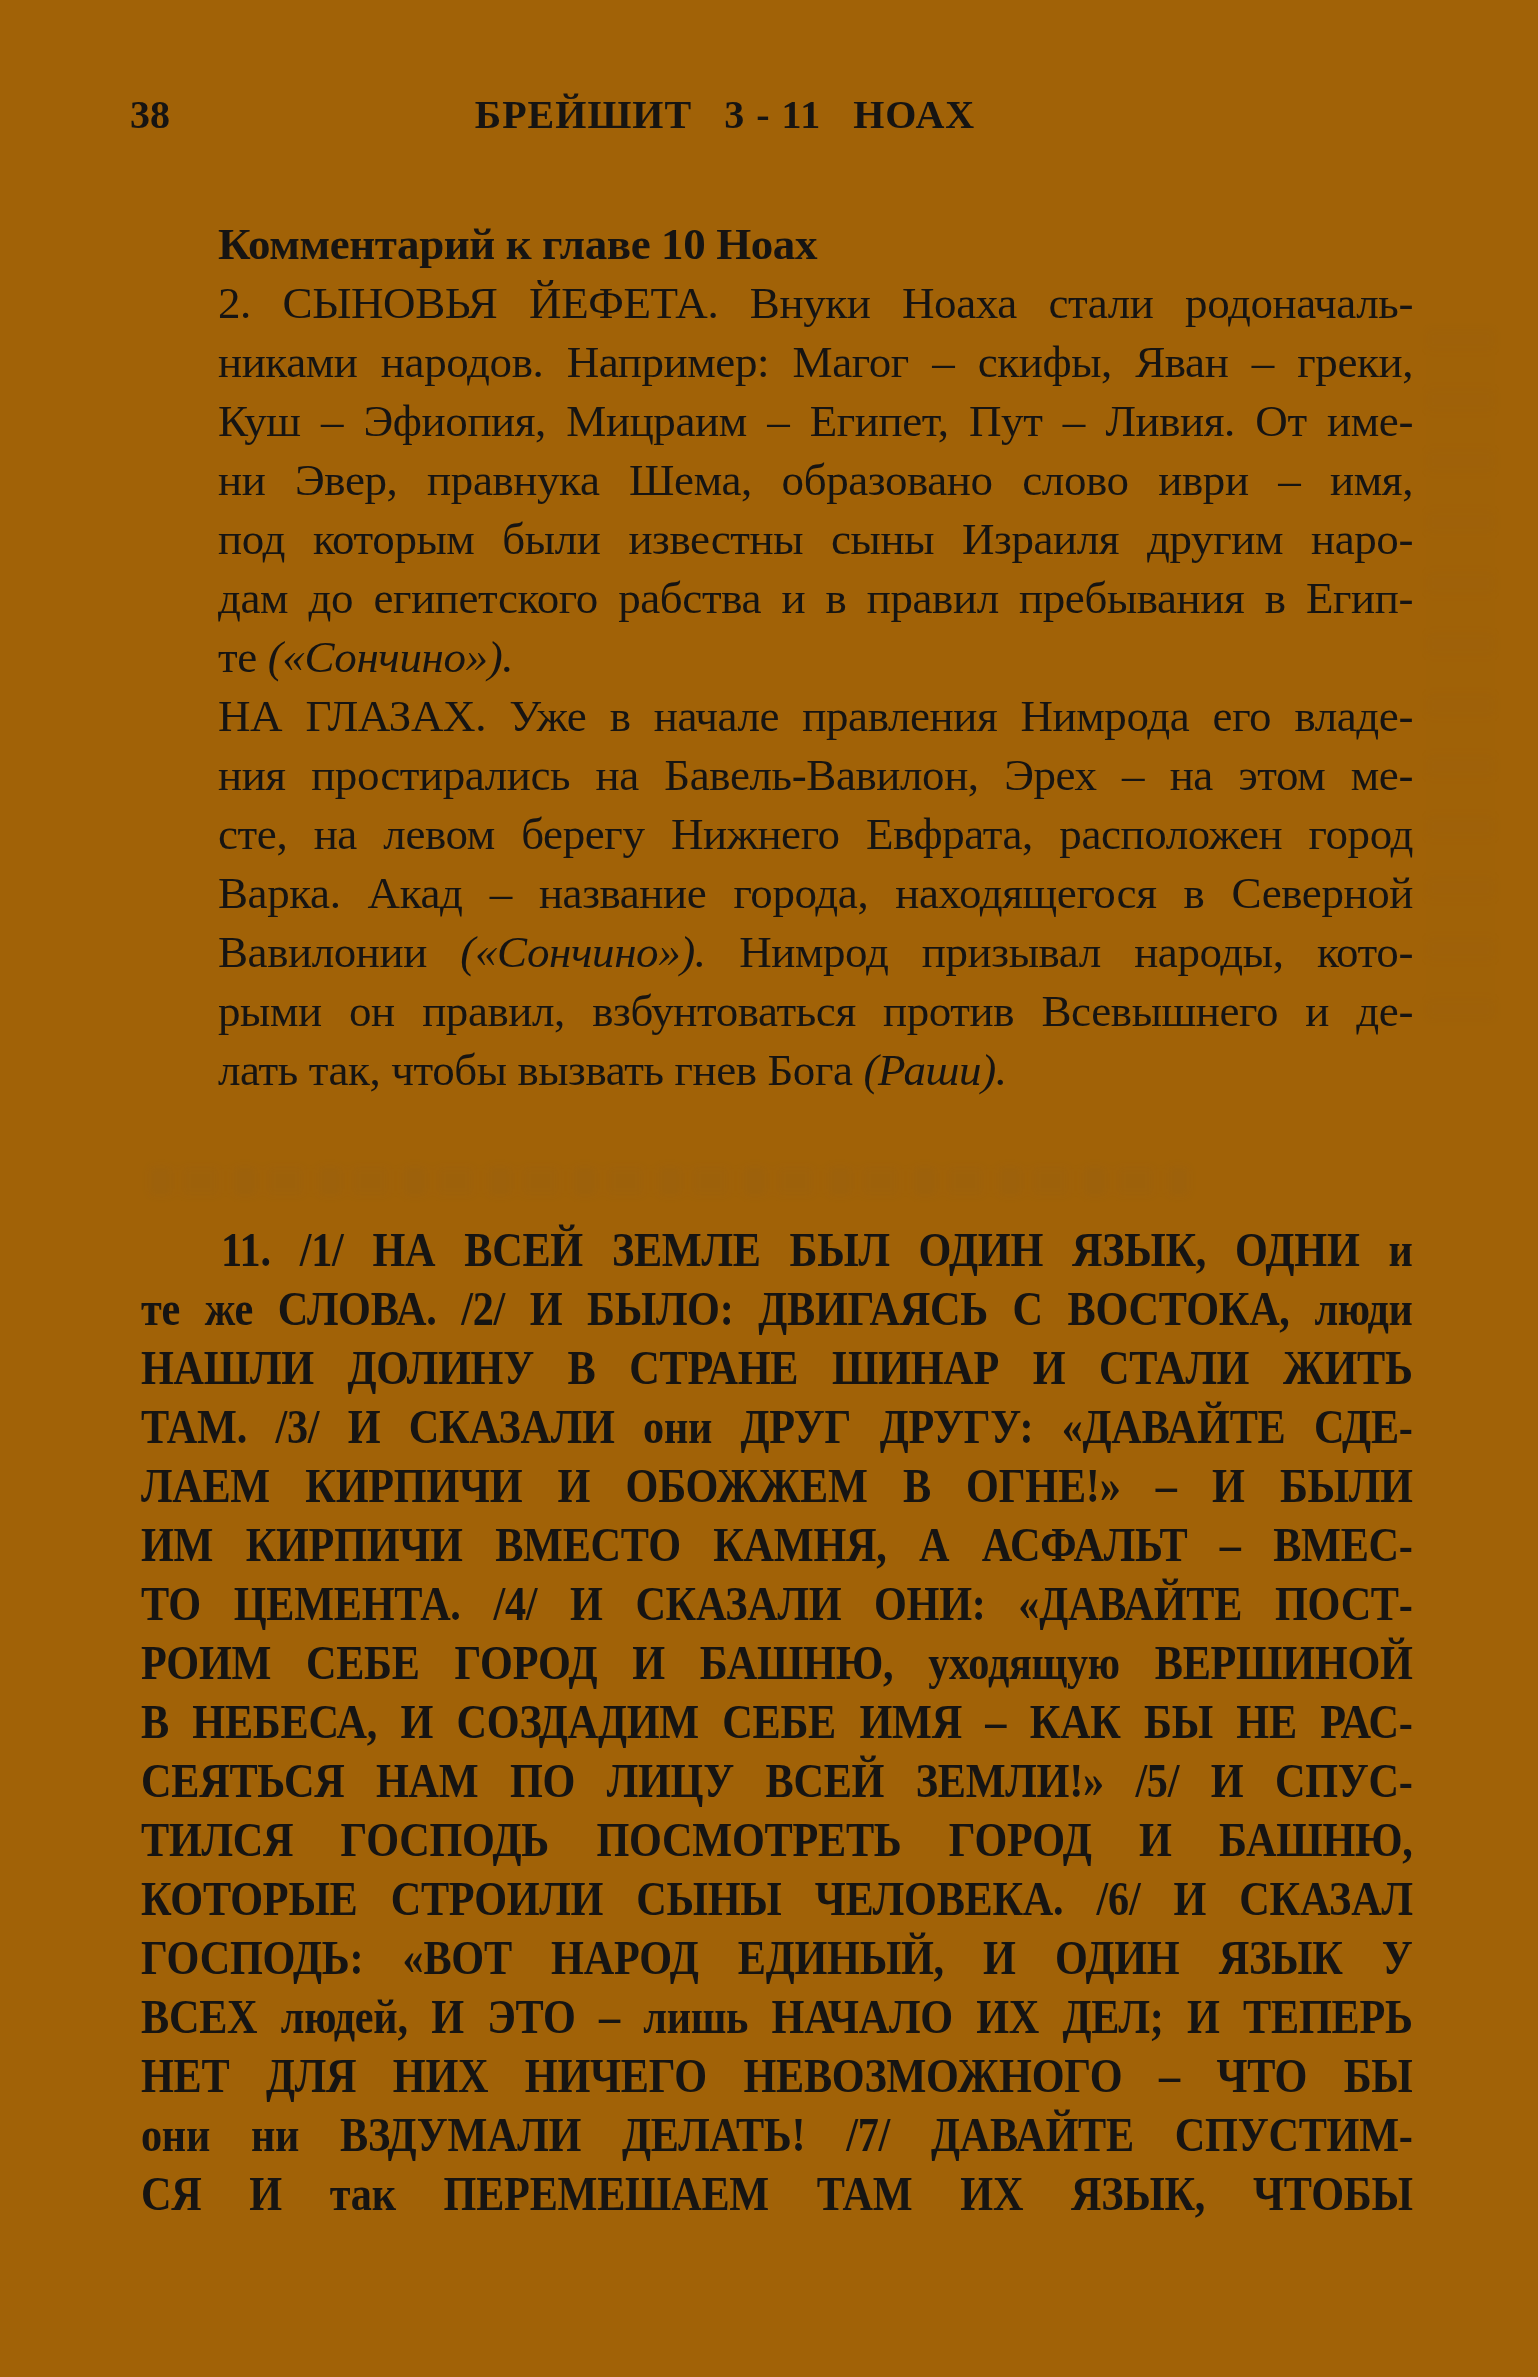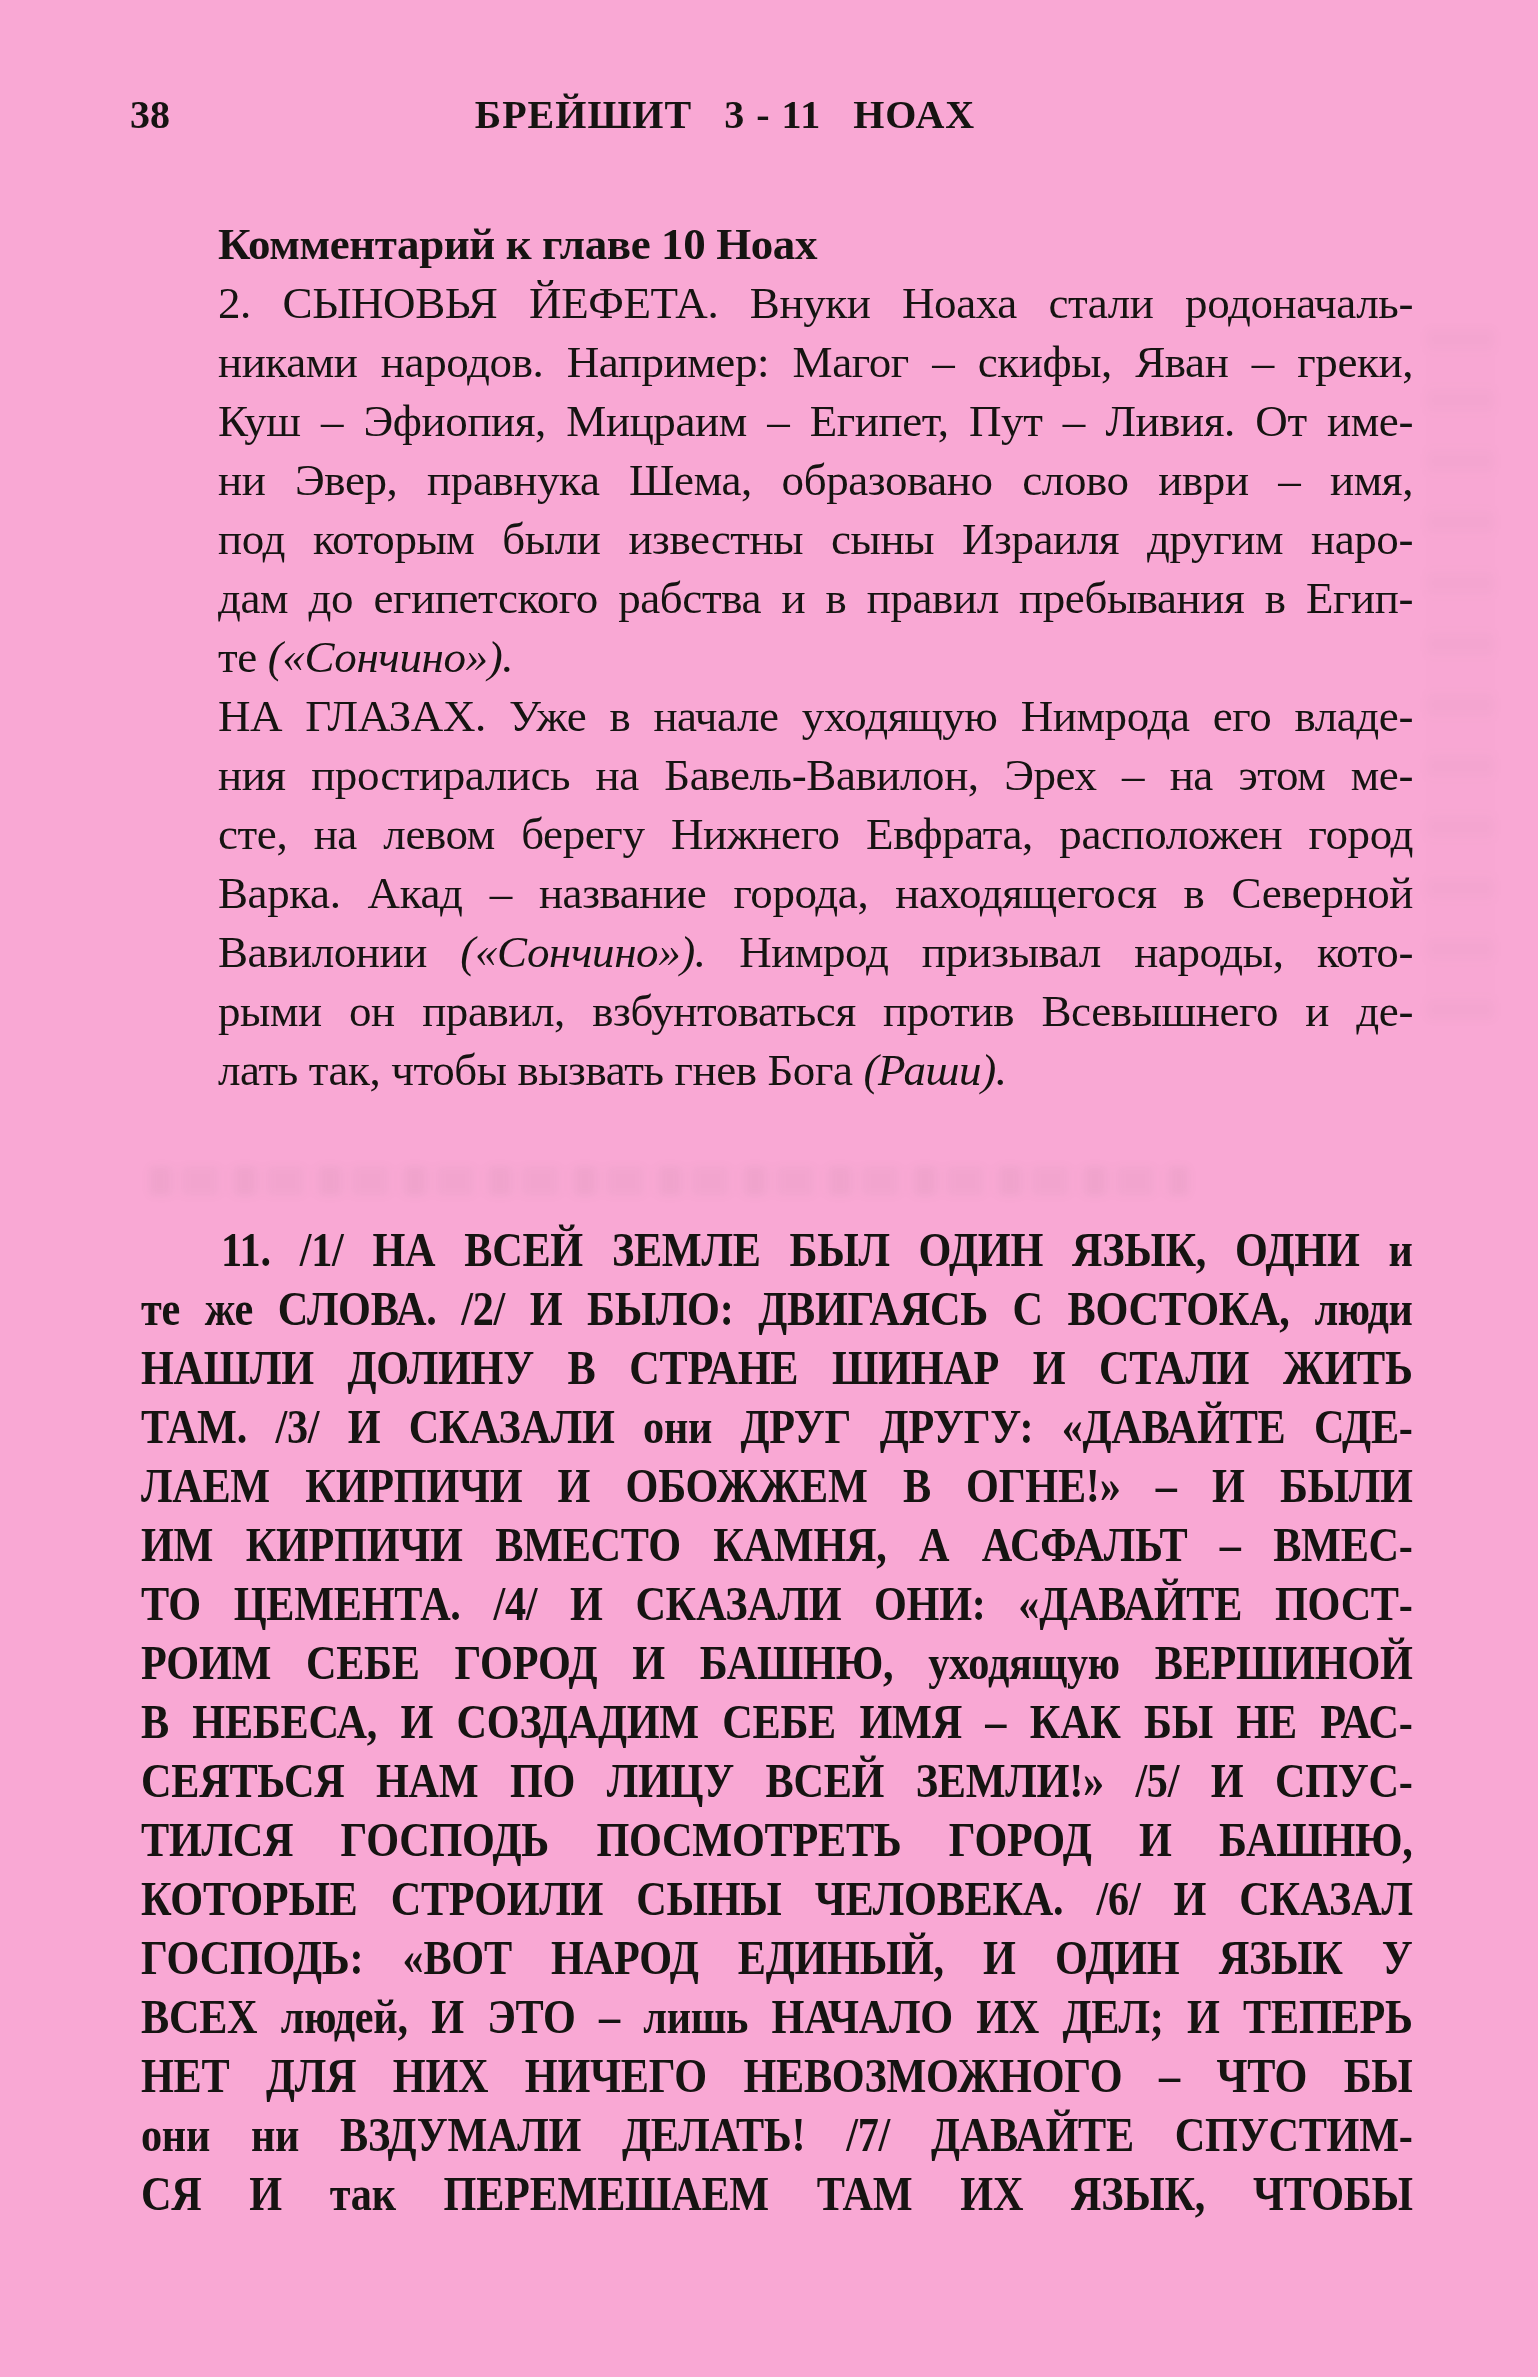--- a/index.html
+++ b/index.html
@@ -5,21 +5,21 @@
   html, body {
     margin: 0;
     padding: 0;
     background: #e8e8e6;
   }
   .page {
     position: relative;
     width: 1538px;
     height: 2377px;
     margin: 0 auto;
-    background: #f9a8d4;
+    background: #a16207;
     overflow: hidden;
     font-family: "Liberation Serif", "DejaVu Serif", serif;
     color: #161412;
   }
   
   .page-header {
     position: absolute;
     top: 95px;
     left: 0;
     width: 100%;
@@ -128,21 +128,21 @@
   <div class="commentary">
     <div class="commentary-heading">Комментарий к главе 10 Ноах</div>
     <div id="commentary-lines">
         <div class="text-line"><span>2. СЫНОВЬЯ ЙЕФЕТА. Внуки Ноаха стали родоначаль-</span></div>
         <div class="text-line"><span>никами народов. Например: Магог – скифы, Яван – греки,</span></div>
         <div class="text-line"><span>Куш – Эфиопия, Мицраим – Египет, Пут – Ливия. От име-</span></div>
         <div class="text-line"><span>ни Эвер, правнука Шема, образовано слово иври – имя,</span></div>
         <div class="text-line"><span>под которым были известны сыны Израиля другим наро-</span></div>
         <div class="text-line"><span>дам до египетского рабства и в правил пребывания в Егип-</span></div>
         <div class="text-line flush"><span>те </span><em>(«Сончино»).</em></div>
-        <div class="text-line"><span>НА ГЛАЗАХ. Уже в начале уходящую Нимрода его владе-</span></div>
+        <div class="text-line"><span>НА ГЛАЗАХ. Уже в начале правления Нимрода его владе-</span></div>
         <div class="text-line"><span>ния простирались на Бавель-Вавилон, Эрех – на этом ме-</span></div>
         <div class="text-line"><span>сте, на левом берегу Нижнего Евфрата, расположен город</span></div>
         <div class="text-line"><span>Варка. Акад – название города, находящегося в Северной</span></div>
         <div class="text-line"><span>Вавилонии </span><em>(«Сончино»).</em><span> Нимрод призывал народы, кото-</span></div>
         <div class="text-line"><span>рыми он правил, взбунтоваться против Всевышнего и де-</span></div>
         <div class="text-line flush"><span>лать так, чтобы вызвать гнев Бога </span><em>(Раши).</em></div>
       </div>
   </div>
 
   <div class="bleed-artifact"></div>

